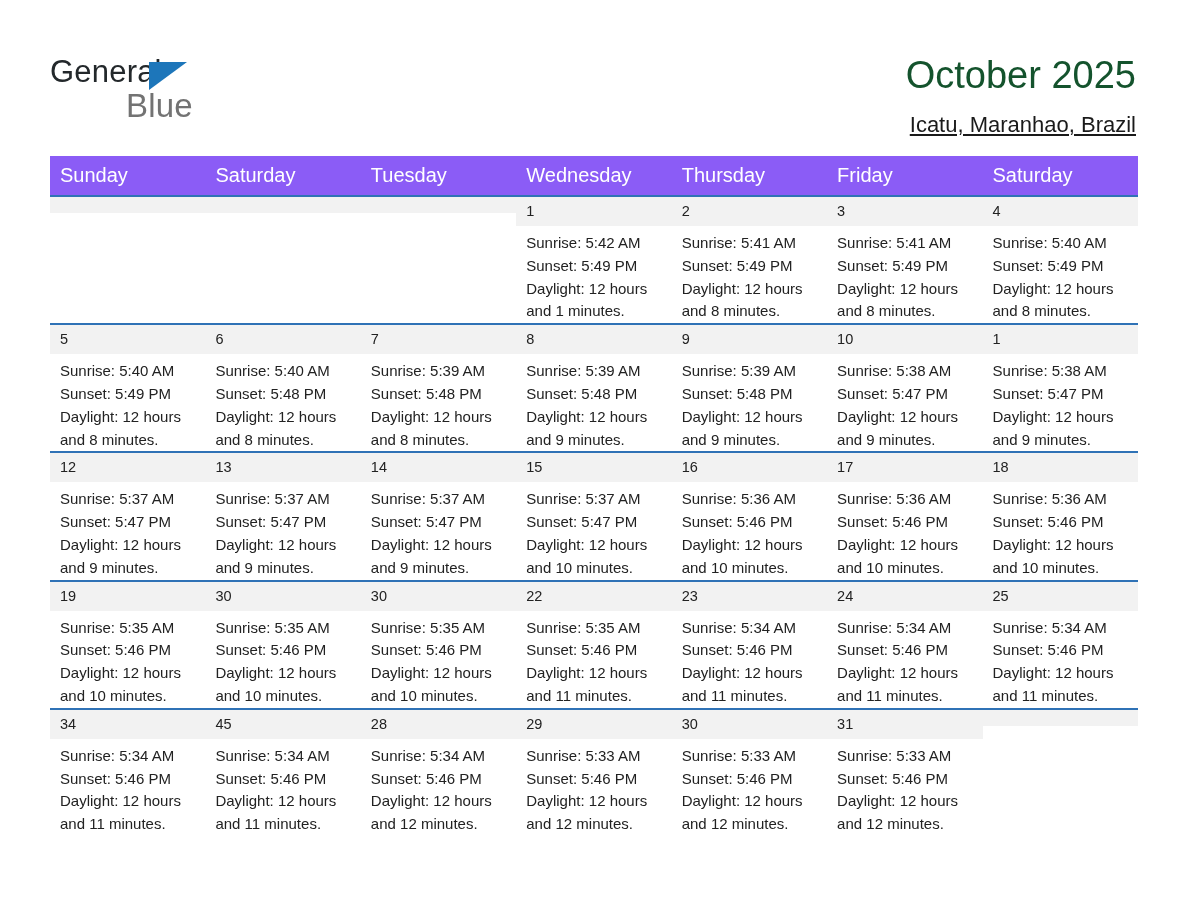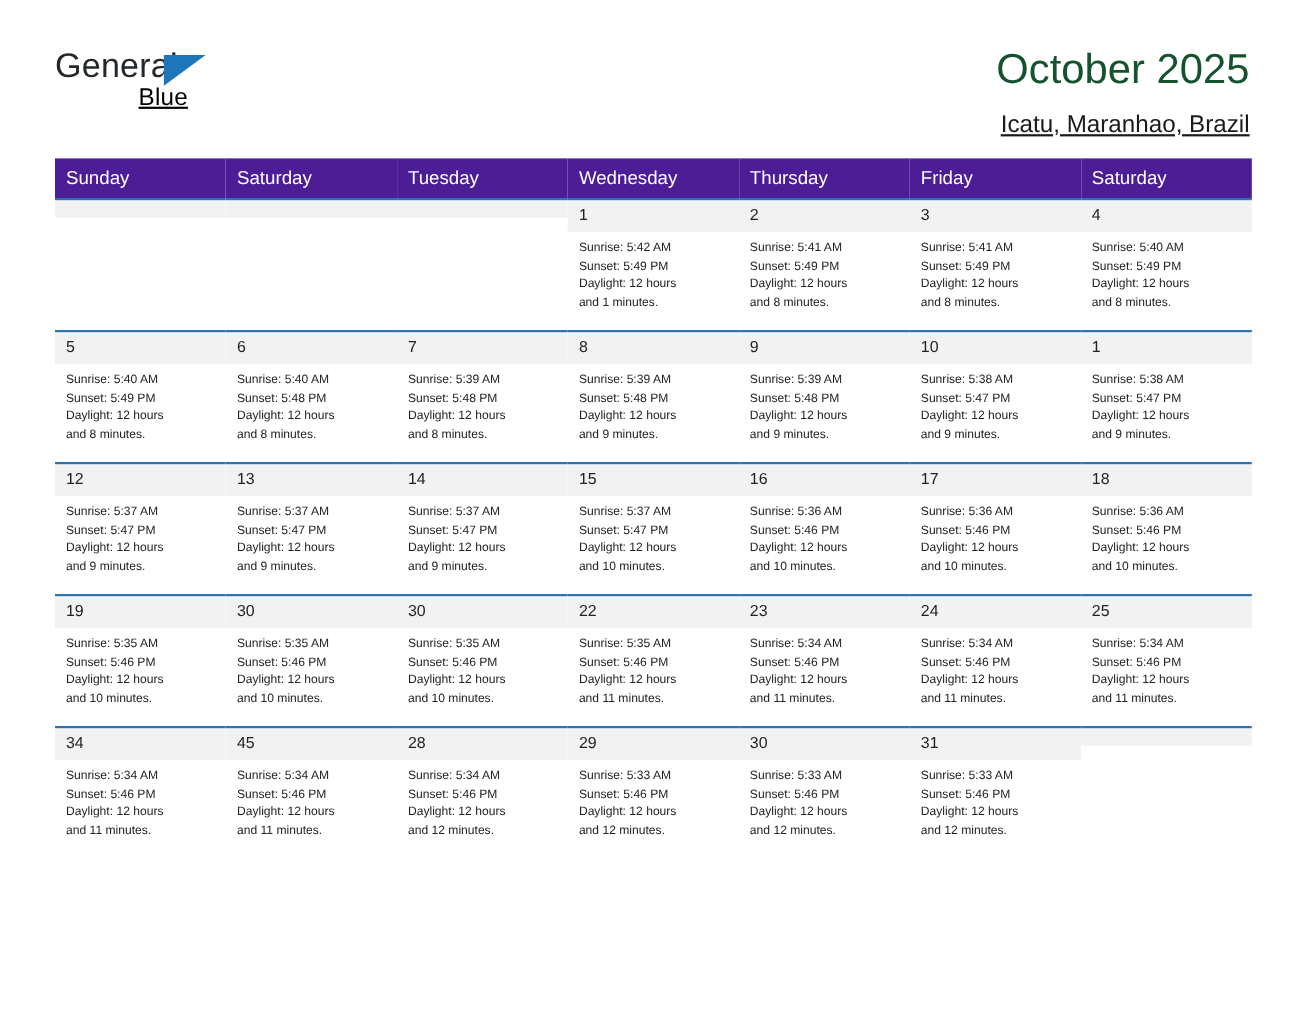--- a/index.html
+++ b/index.html
@@ -12,21 +12,21 @@
     background: #ffffff;
     font-family: "Liberation Sans", sans-serif;
     color: #1a1a1a;
     overflow: hidden;
   }
   .page {
     position: relative;
     width: 1186px;
     height: 918px;
     box-sizing: border-box;
-    padding: 0 50px;
+    padding: 12px 50px;
   }
 
   
   .header {
     display: flex;
     align-items: flex-start;
     justify-content: space-between;
     padding-top: 44px;
     height: 78px;
   }
@@ -34,27 +34,26 @@
     position: relative;
     width: 250px;
     line-height: 1;
   }
   .logo-general {
     font-size: 31px;
     color: #23282b;
     letter-spacing: 0.2px;
   }
   .logo-blue {
-    font-size: 22px;
-    color: #000000;
+    font-size: 33px;
+    color: #737373;
     display: block;
     margin-top: 2px;
     margin-left: 76px;
     letter-spacing: 0.2px;
-    text-decoration: underline;
   }
   .logo-tri {
     position: absolute;
     left: 99px;
     top: 6px;
     width: 0;
     height: 0;
     border-left: 38px solid #1d76ba;
     border-bottom: 28px solid transparent;
   }
@@ -75,24 +74,24 @@
   }
 
   
   .calendar {
     margin-top: 22px;
     width: 1088px;
     border-collapse: collapse;
     table-layout: fixed;
   }
   .calendar th {
-    background: #4c1d95;
+    background: #8b5cf6;
     color: #ffffff;
     font-weight: normal;
-    font-size: 17px;
+    font-size: 20px;
     text-align: left;
     padding: 8px 0 8px 10px;
     height: 15px;
   }
   .calendar td {
     vertical-align: top;
     width: 155.4px;
     height: 118px;
     padding: 0;
     border-top: 2px solid #2f72b6;
@@ -101,21 +100,21 @@
   .daynum {
     background: #f2f2f2;
     padding: 6px 10px 7px 10px;
     font-size: 14.5px;
     color: #222;
     min-height: 16px;
     box-sizing: border-box;
   }
   .info {
     padding: 6px 10px 0 10px;
-    font-size: 11px;
+    font-size: 15px;
     line-height: 1.52;
     color: #222;
   }
   .empty .daynum {
     background: #f2f2f2;
     min-height: 16px;
   }
 </style>
 </head>
 <body>

